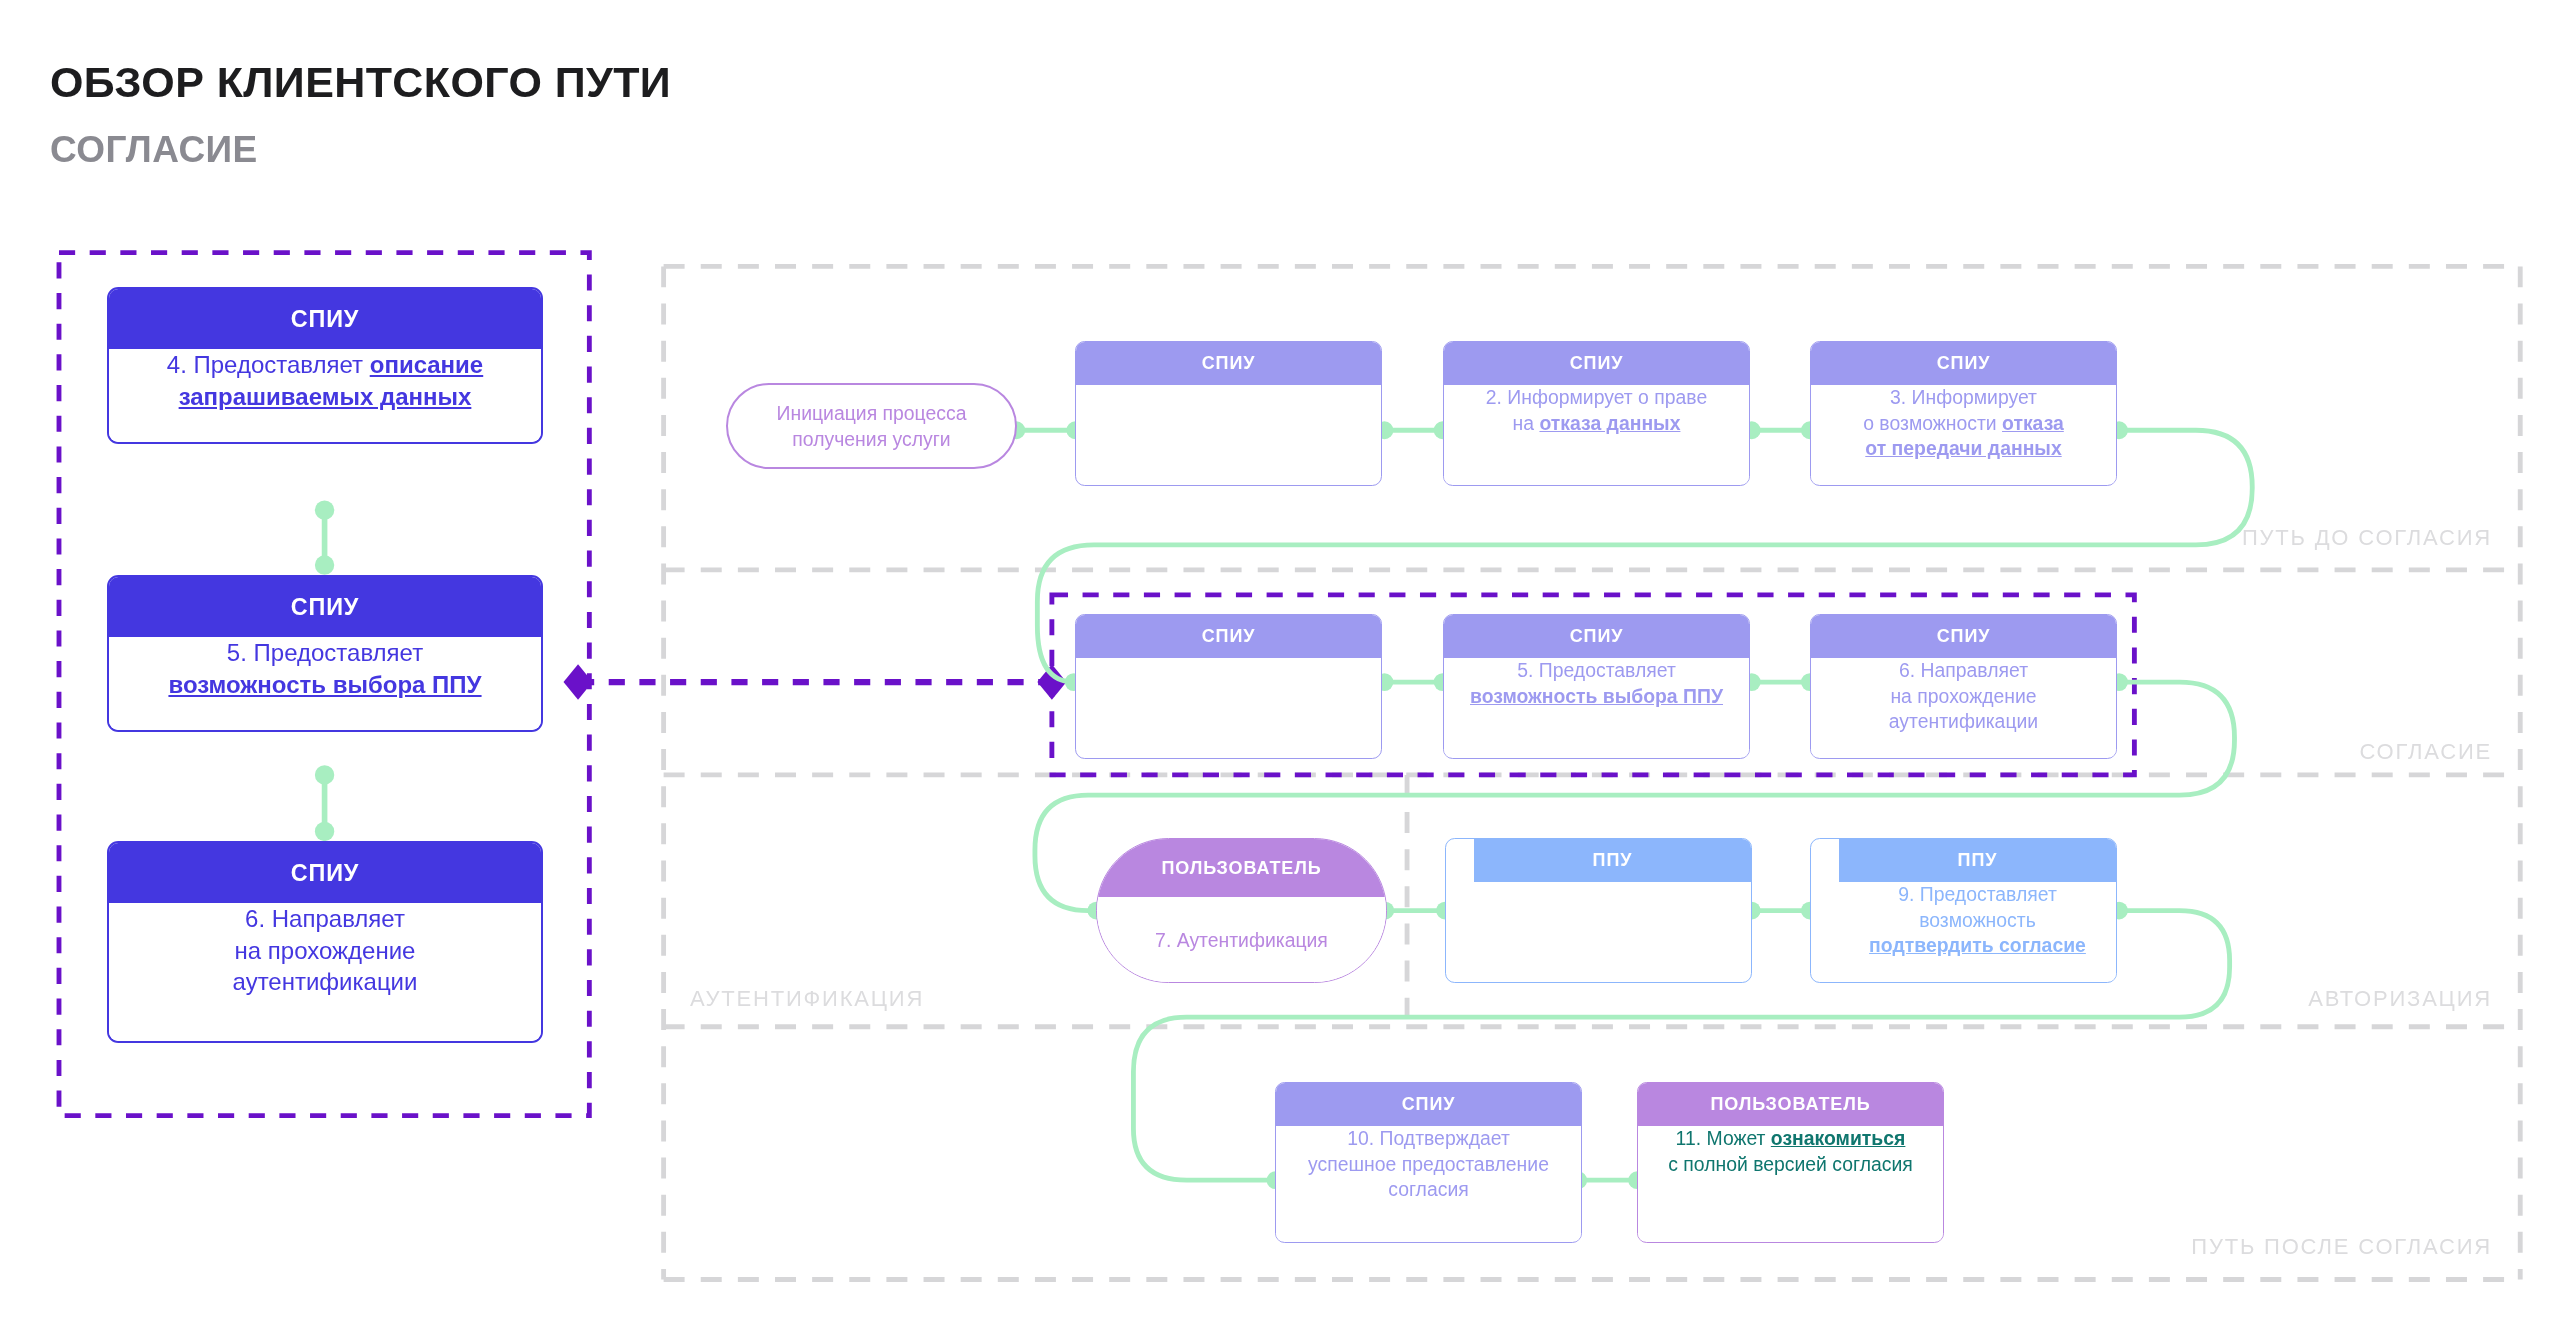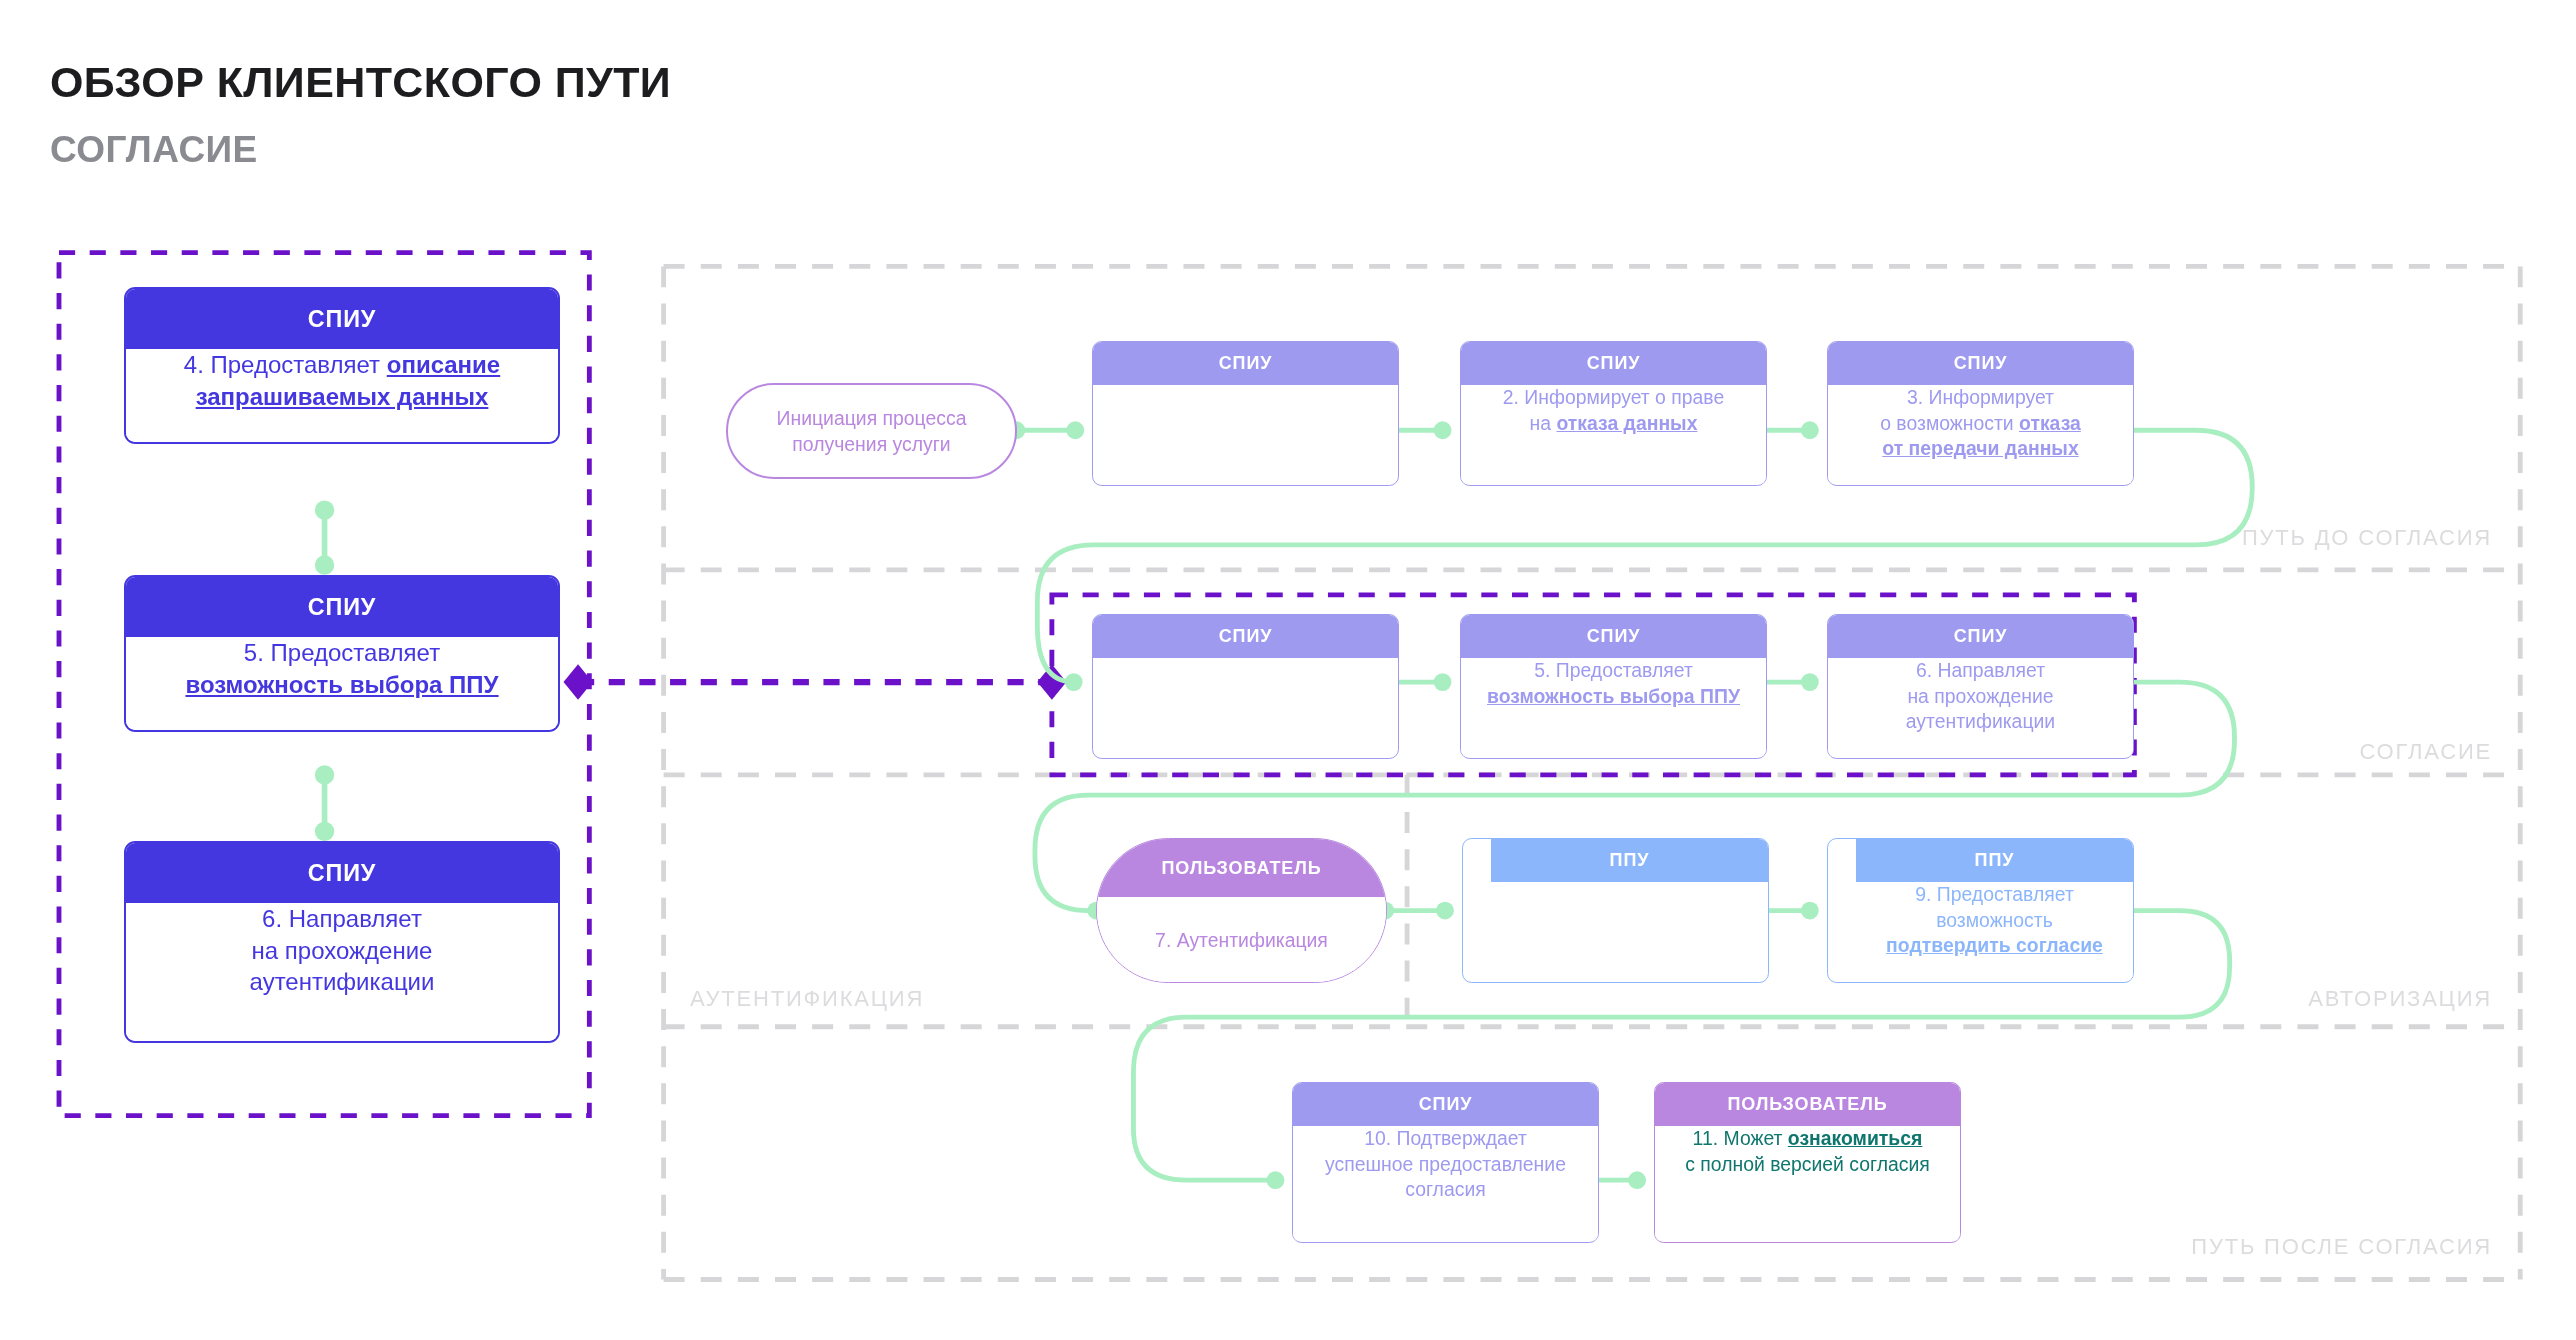--- a/index.html
+++ b/index.html
@@ -25,21 +25,21 @@
   
   #wires{position:absolute;left:0;top:0;width:2576px;height:1340px;pointer-events:none;}
 
   
   .zone-label{
     position:absolute;font-size:22px;font-weight:400;
     letter-spacing:1.8px;color:#dcdcde;white-space:nowrap;
   }
 
   
-  .card{position:absolute;box-sizing:border-box;overflow:hidden;margin-left:17px;}
+  .card{position:absolute;box-sizing:border-box;overflow:hidden;}
   .card .hd{
     box-sizing:border-box;width:100%;
     display:flex;align-items:center;justify-content:center;
     color:#ffffff;font-weight:700;text-align:center;
     letter-spacing:0.9px;
   }
   .card .bd{
     box-sizing:border-box;width:100%;
     display:flex;align-items:flex-start;justify-content:center;
     text-align:center;background:#ffffff;
@@ -72,21 +72,21 @@
   .card.flow.user{border-color:#B987E0;}
   .card.flow.user .hd{background:#B987E0;}
   .card.flow.user .bd{color:#0f766e;}
 
   
   .pill{
     position:absolute;box-sizing:border-box;overflow:hidden;
     border-radius:806px;background:#fff;
   }
   .pill.start{
-    width:291px;height:96px;border:2.4px solid #B987E0;
+    width:291px;height:86px;border:2.4px solid #B987E0;
     display:flex;align-items:center;justify-content:center;
     text-align:center;color:#B987E0;font-size:19.4px;line-height:1.35;
     padding:0 18px;
   }
   .pill.user{
     width:291px;height:145px;border:1.6px solid #B987E0;
   }
   .pill.user .hd{
     height:58px;background:#B987E0;color:#fff;font-weight:700;
     font-size:18px;letter-spacing:0.9px;

